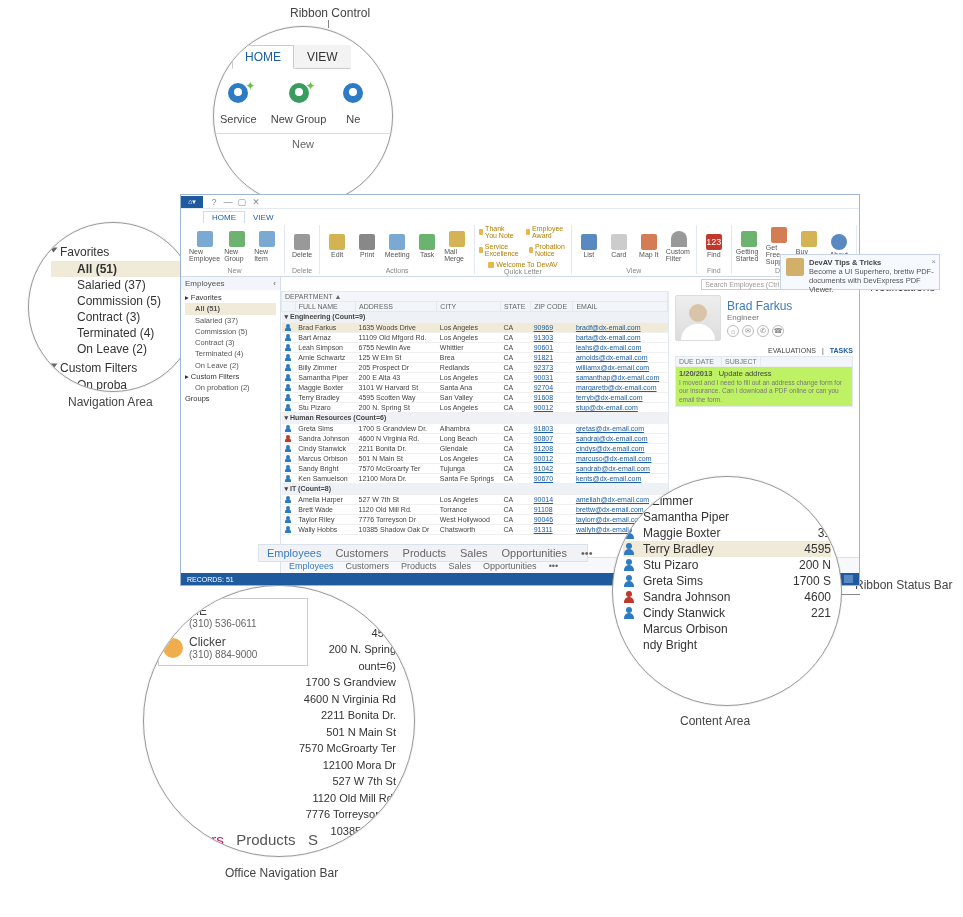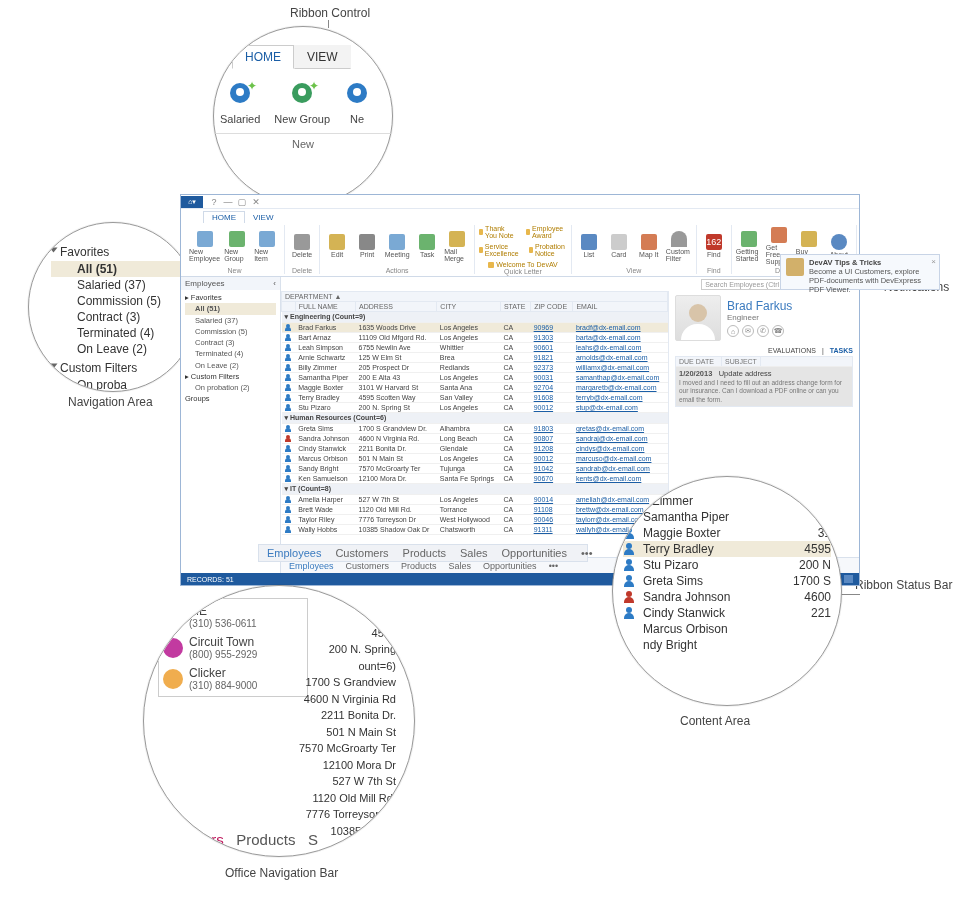--- a/index.html
+++ b/index.html
@@ -1,17 +1,17 @@
 <!DOCTYPE html>
 <html><head>
 <meta charset="utf-8">
 <style>
 *{box-sizing:border-box;margin:0;padding:0;font-family:"Segoe UI",Arial,sans-serif}
 body{background:#fff;width:963px;height:917px;position:relative;font-size:10px;color:#333}
-.label{position:absolute;font-size:12px;color:#444;text-align:center}
+.label{position:absolute;font-size:12px;color:#444;}
 .callout-line{position:absolute;border-left:1px solid #888;}
 .callout-hline{position:absolute;border-top:1px solid #888}
 .dot{position:absolute;width:6px;height:6px;border-radius:50%;background:#888;transform:translate(-50%,-50%)}
 
 
 .circle{position:absolute;border-radius:50%;background:#fff;border:1px solid #999;overflow:hidden;box-shadow:0 0 0 1px rgba(0,0,0,.05)}
 
 
 .c-ribbon{left:213px;top:26px;width:180px;height:180px;padding:18px 0 0 0}
 .c-ribbon .tabs{display:flex;gap:0;margin-left:18px;font-size:12px}
@@ -110,21 +110,21 @@
 .detail .name{font-size:12px;color:#3b7bbf}
 .detail .role{font-size:8px;color:#777}
 .iconrow{display:flex;gap:3px;margin-top:3px}
 .iconrow .cb{width:12px;height:12px;border:1px solid #bbb;border-radius:50%;display:flex;align-items:center;justify-content:center;font-size:7px;color:#888}
 .dtabs{display:flex;justify-content:flex-end;gap:6px;margin:6px 0 2px;font-size:7px}
 .dtabs .a{color:#1b5ea6;font-weight:bold}
 .tasks{border:1px solid #e3e9f2}
 .tasks .hdr{display:flex;background:#f2f5fa;font-size:7px;color:#777}
 .tasks .hdr div{padding:1px 3px;border-right:1px solid #e3e9f2}
 .task{padding:2px 3px;border-top:1px solid #eee}
-.task.sel{background:#e5e5e5}
+.task.sel{background:#bef264}
 .task .dt{color:#555;font-weight:bold}
 .task .sb{color:#444}
 .task .bd{color:#777;font-size:6.5px;line-height:1.3;margin-top:1px}
 
 .navbar{height:16px;border-top:1px solid #d9e1ec;display:flex;align-items:center;gap:12px;padding:0 8px;font-size:9px;color:#666;background:#f6f8fb}
 .navbar .a{color:#3b7bbf}
 
 .status{height:12px;background:#1f5a9e;color:#fff;font-size:7px;display:flex;align-items:center;padding:0 6px;justify-content:space-between}
 .status .ricons{display:flex;gap:3px}
 .status .ricons span{width:9px;height:8px;background:#5a89c2}
@@ -167,21 +167,21 @@
   <div class="tabs">
     <div class="tab active">HOME</div>
     <div class="tab inactive">VIEW</div>
   </div>
   <div class="rbtns">
     <div class="rbtn">
       <div class="ricon">
           <div class="person-icon"></div>
           <span class="spark">✦</span>
         </div>
-      <span>Salaried</span>
+      <span>Service</span>
     </div>
     <div class="rbtn">
       <div class="ricon">
           <div class="person-icon" style="background:#3a9c5e"></div>
           <span class="spark">✦</span>
         </div>
       <span>New Group</span>
     </div>
     <div class="rbtn">
       <div class="ricon">
@@ -298,21 +298,21 @@
       <div class="rbicon">
             <div class="ic" style="background:#999;border-radius:50% 50% 0 0"></div>
             <span>Custom Filter</span>
           </div>
     </div>
         <div class="gname">View</div>
       </div>
     <div class="rgroup">
         <div class="btns">
       <div class="rbicon">
-            <div class="ic" style="background:#c0392b;color:#fff;font-size:9px;line-height:16px;text-align:center">162</div>
+            <div class="ic" style="background:#c0392b;color:#fff;font-size:9px;line-height:16px;text-align:center">123</div>
             <span>Find</span>
           </div>
     </div>
         <div class="gname">Find</div>
       </div>
     <div class="rgroup">
         <div class="btns">
       <div class="rbicon">
             <div class="ic" style="background:#6bb36e"></div>
             <span>Getting Started</span>
@@ -611,21 +611,21 @@
         <span></span>
         <span></span>
       </div>
   </div>
 </div>
 
 <div class="toast">
   <div class="ticon"></div>
   <div class="tt">
     <div class="ttl">DevAV Tips &amp; Tricks</div>
-    <div>Become a UI Customers, explore PDF-documents with DevExpress PDF Viewer.</div>
+    <div>Become a UI Superhero, brettw PDF-documents with DevExpress PDF Viewer.</div>
   </div>
   <div class="cls">×</div>
 </div>
 
 <div class="officenav-big">
   <span class="a">Employees</span>
   <span>Customers</span>
   <span>Products</span>
   <span>Sales</span>
   <span>Opportunities</span>
@@ -687,27 +687,20 @@
     </div>
 </div>
 
 <div class="circle c-officenav">
   <div class="panel" id="custpanel">
       <div class="cust">
         <div class="logo" style="background:#d9534f"></div>
         <div>
           <div class="cname">ME</div>
           <div class="cphone">(310) 536-0611</div>
-        </div>
-      </div>
-      <div class="cust">
-        <div class="logo" style="background:#c23aa0"></div>
-        <div>
-          <div class="cname">Circuit Town</div>
-          <div class="cphone">(800) 955-2929</div>
         </div>
       </div>
       <div class="cust">
         <div class="logo" style="background:#f0ad4e"></div>
         <div>
           <div class="cname">Clicker</div>
           <div class="cphone">(310) 884-9000</div>
         </div>
       </div>
     </div>

